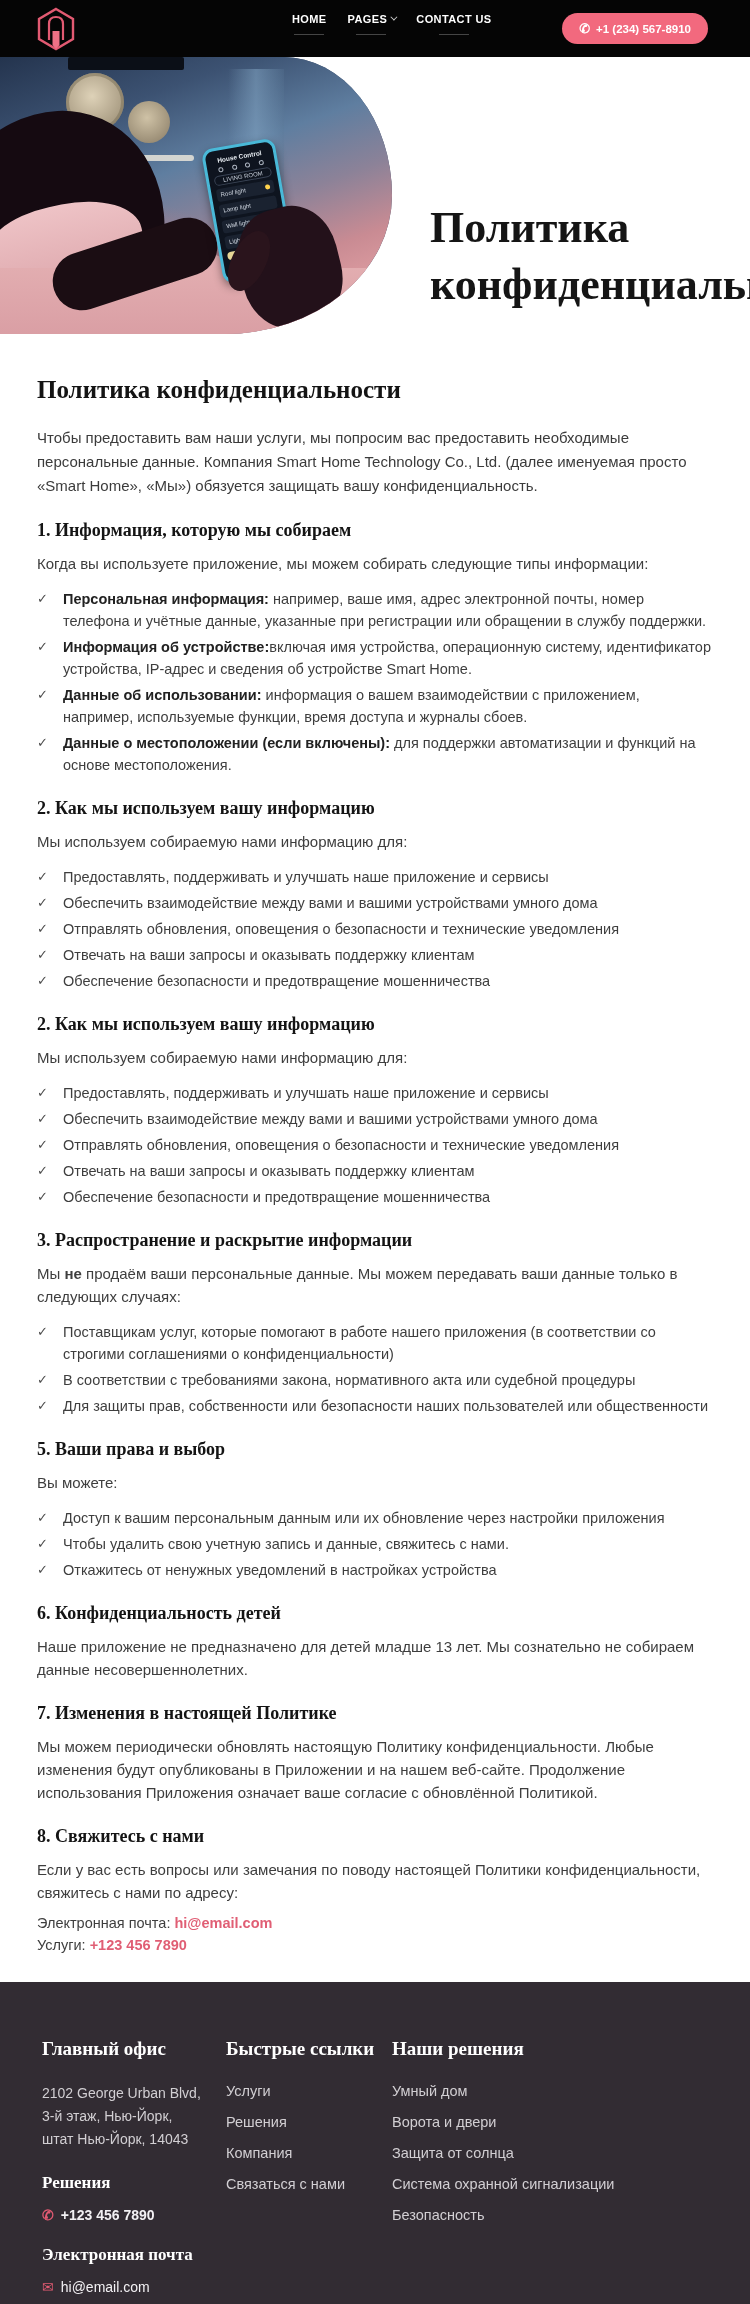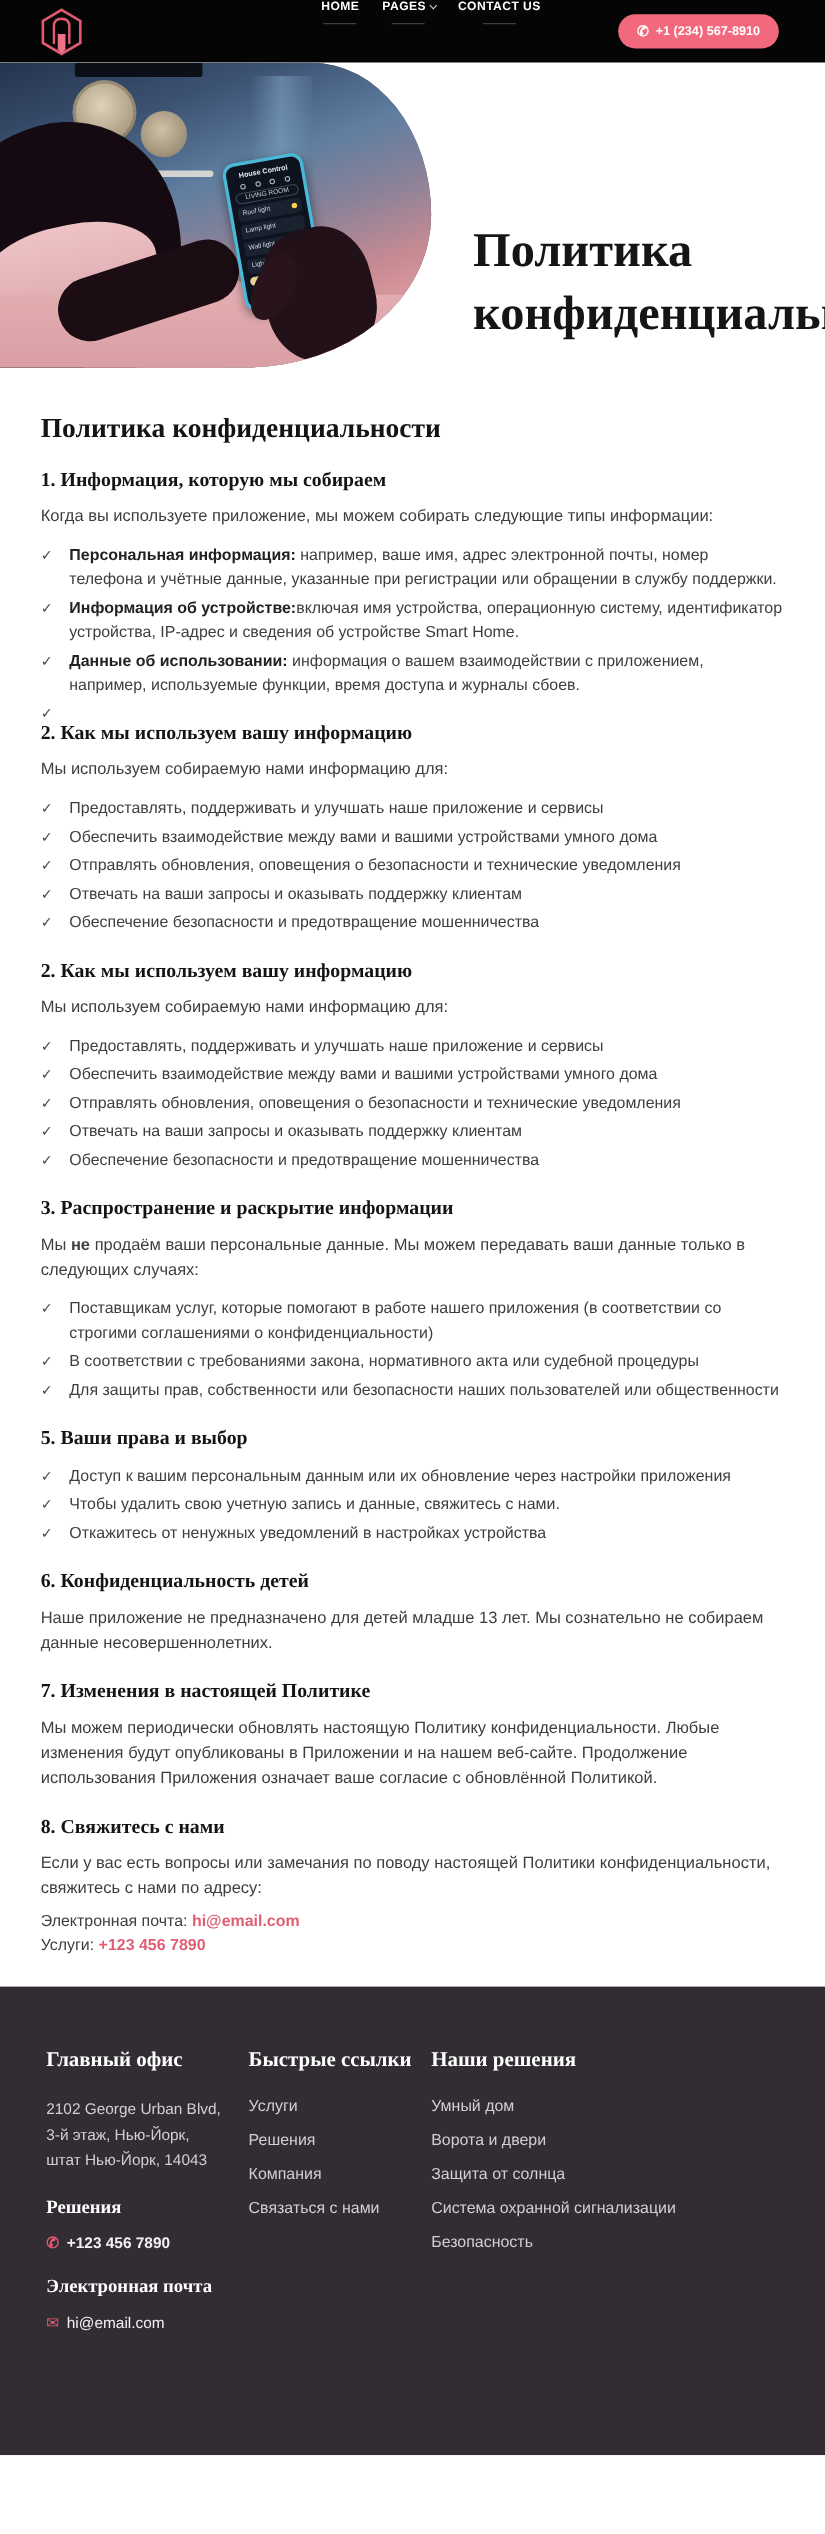--- a/index.html
+++ b/index.html
@@ -5,21 +5,21 @@
   * { box-sizing: border-box; margin: 0; padding: 0; }
   html,body { width: 750px; background: #ffffff; font-family: "Liberation Sans", sans-serif; }
   body { overflow-x: hidden; }
 
   
   .header {
     height: 57px; background: #050505; display: flex; align-items: center;
     position: relative;
   }
   .logo { margin-left: 36px; display: flex; align-items: center; }
-  .nav { position: absolute; left: 292px; top: 0; height: 47px; display: flex; gap: 21px; }
+  .nav { position: absolute; left: 292px; top: 0; height: 47px; display: flex; align-items: center; gap: 21px; }
   .nav-item { color: #ffffff; font-size: 11px; font-weight: bold; letter-spacing: .4px; text-decoration: none; text-align: center; cursor: pointer; }
   .nav-item .lbl { display: inline-flex; align-items: center; gap: 3px; }
   .nav-item::after { content: ""; display: block; width: 30px; height: 1px; background: #454545; margin: 9px auto 0; }
   .chev { width: 5px; height: 5px; border-right: 1.5px solid #cfcfcf; border-bottom: 1.5px solid #cfcfcf; transform: rotate(45deg) translateY(-2px); display: inline-block; }
   .phone-btn {
     position: absolute; right: 42px; top: 13px; height: 31px; padding: 0 17px;
     border: none; border-radius: 16px; background: #f2697e; color: #ffffff;
     font-family: "Liberation Sans", sans-serif; font-size: 11.5px; font-weight: bold;
     display: flex; align-items: center; gap: 6px; cursor: pointer;
   }
@@ -175,20 +175,21 @@
       <div class="ph-slider"></div>
     </div>
     <div class="hi hi-hand"></div>
     <div class="hi hi-thumb"></div>
   </div>
   <h1 class="hero-title">Политика конфиденциальности</h1>
 </section>
 
 <main class="content">
   <h2>Политика конфиденциальности</h2>
+  <p class="intro">Чтобы предоставить вам наши услуги, мы попросим вас предоставить необходимые персональные данные. Компания Smart Home Technology Co., Ltd. (далее именуемая просто «Smart Home», «Мы») обязуется защищать вашу конфиденциальность.</p>
   <div id="sections-root">
   <section class="policy-section">
     <h3 class="sec-h">1. Информация, которую мы собираем</h3>
     <p class="sec-p"><span>Когда вы используете приложение, мы можем собирать следующие типы информации:</span></p>
     <ul class="checklist">
   <li class="check-item">
     <span class="check">✓</span>
     <span class="check-text"><b class="check-lead">Персональная информация:</b><span> например, ваше имя, адрес электронной почты, номер телефона и учётные данные, указанные при регистрации или обращении в службу поддержки.</span></span>
   </li>
 
@@ -197,20 +198,21 @@
     <span class="check-text"><b class="check-lead">Информация об устройстве:</b><span>включая имя устройства, операционную систему, идентификатор устройства, IP-адрес и сведения об устройстве Smart Home.</span></span>
   </li>
 
   <li class="check-item">
     <span class="check">✓</span>
     <span class="check-text"><b class="check-lead">Данные об использовании:</b><span> информация о вашем взаимодействии с приложением, например, используемые функции, время доступа и журналы сбоев.</span></span>
   </li>
 
   <li class="check-item">
     <span class="check">✓</span>
+    <span class="check-text"><b class="check-lead">Данные о местоположении (если включены):</b><span> для поддержки автоматизации и функций на основе местоположения.</span></span>
   </li>
 </ul>
 
   </section>
 
   <section class="policy-section">
     <h3 class="sec-h">2. Как мы используем вашу информацию</h3>
     <p class="sec-p"><span>Мы используем собираемую нами информацию для:</span></p>
     <ul class="checklist">
   <li class="check-item">
@@ -290,20 +292,21 @@
   <li class="check-item">
     <span class="check">✓</span>
     <span class="check-text"><b class="check-lead"></b><span>Для защиты прав, собственности или безопасности наших пользователей или общественности</span></span>
   </li>
 </ul>
 
   </section>
 
   <section class="policy-section">
     <h3 class="sec-h">5. Ваши права и выбор</h3>
+    <p class="sec-p"><span>Вы можете:</span></p>
     <ul class="checklist">
   <li class="check-item">
     <span class="check">✓</span>
     <span class="check-text"><b class="check-lead"></b><span>Доступ к вашим персональным данным или их обновление через настройки приложения</span></span>
   </li>
 
   <li class="check-item">
     <span class="check">✓</span>
     <span class="check-text"><b class="check-lead"></b><span>Чтобы удалить свою учетную запись и данные, свяжитесь с нами.</span></span>
   </li>

